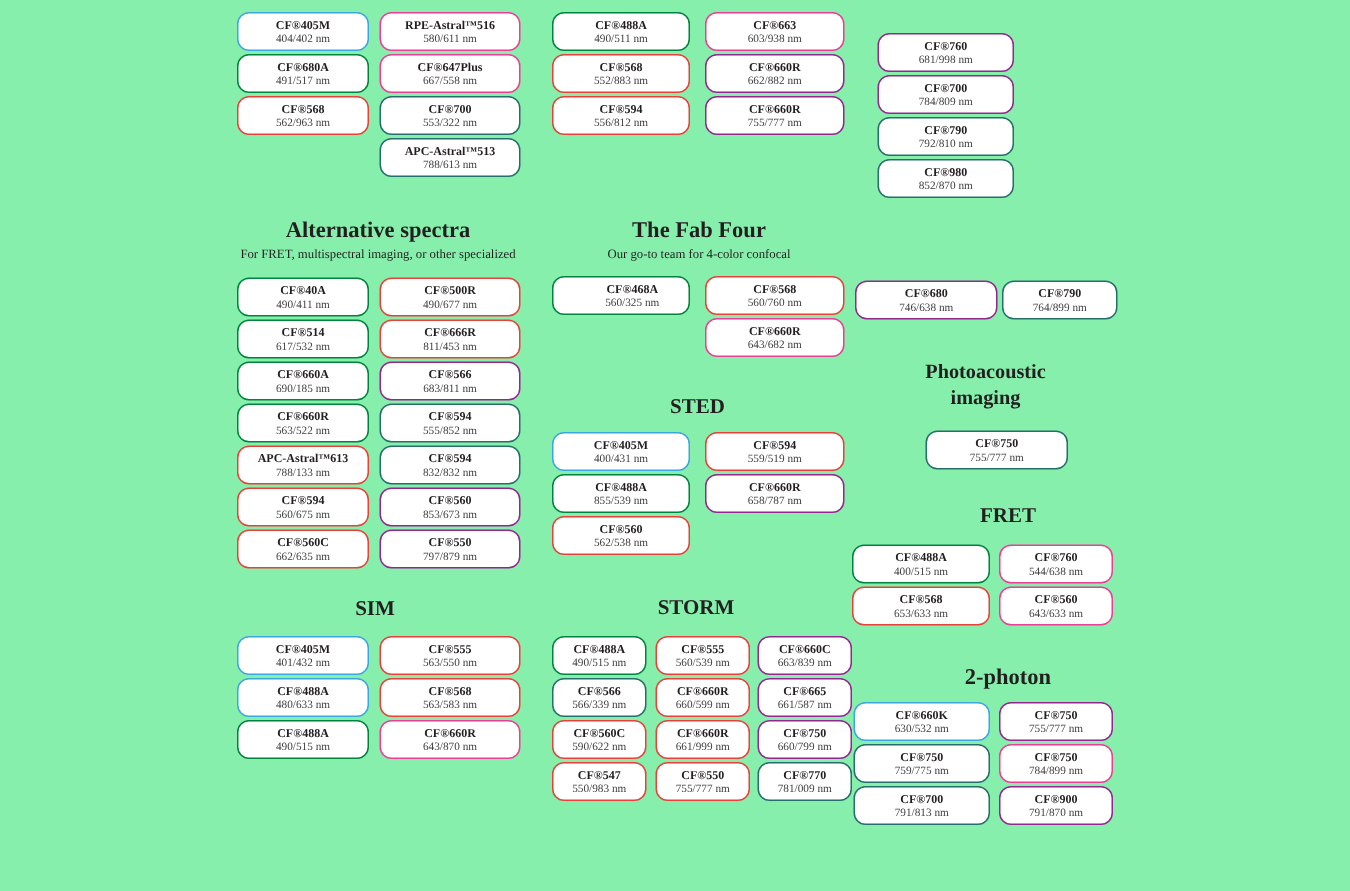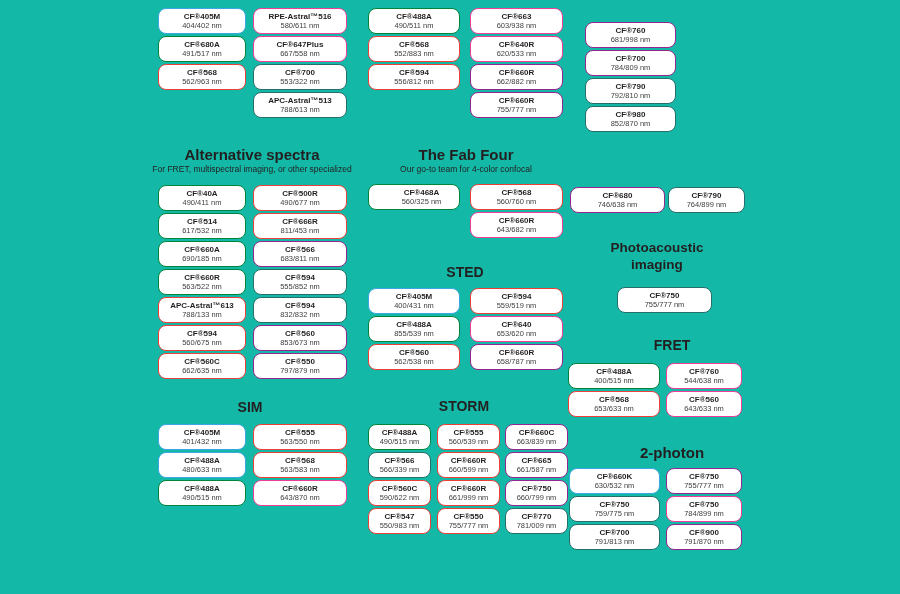--- a/index.html
+++ b/index.html
@@ -1,17 +1,17 @@
 <!DOCTYPE html>
 <html><head>
 <meta charset="utf-8">
 <style>
   * { margin:0; padding:0; box-sizing:border-box; }
   html,body { width:900px; height:594px; background:#ffffff; font-family:"Liberation Sans", sans-serif; }
-  .canvas { position:relative; width:900px; height:594px; background:#14b8a6; overflow:hidden; }
+  .canvas { position:relative; width:900px; height:594px; background:#86efac; overflow:hidden;font-family:Liberation Serif, serif; }
   .col { position:absolute; display:flex; flex-direction:column; gap:2px; }
   .pill {
     height:26px; border:1.7px solid #888; border-radius:8px; background:#fff;
     display:flex; flex-direction:column; align-items:center; justify-content:center;
     line-height:1.2; overflow:hidden;
   }
   .pill-name { font-weight:bold; font-size:8px; color:#231f20; white-space:nowrap; }
   .pill-nm   { font-size:7.5px; color:#414042; white-space:nowrap; }
   .h-title {
     position:absolute; transform:translateX(-50%); font-weight:bold; color:#231f20;
@@ -73,24 +73,20 @@
       <div class="pill" style="border-color: rgb(234, 64, 57);">
         <div class="pill-name">CF®594</div>
         <div class="pill-nm">556/812 nm</div>
       </div>
     </div>
   <div class="col" style="left:470px; top:8px; width:93px">
       <div class="pill" style="border-color: rgb(238, 61, 150);">
         <div class="pill-name">CF®663</div>
         <div class="pill-nm">603/938 nm</div>
       </div>
-      <div class="pill" style="border-color: rgb(238, 61, 150);">
-        <div class="pill-name">CF®640R</div>
-        <div class="pill-nm">620/533 nm</div>
-      </div>
       <div class="pill" style="border-color: rgb(147, 38, 143);">
         <div class="pill-name">CF®660R</div>
         <div class="pill-nm">662/882 nm</div>
       </div>
       <div class="pill" style="border-color: rgb(147, 38, 143);">
         <div class="pill-name">CF®660R</div>
         <div class="pill-nm">755/777 nm</div>
       </div>
     </div>
   <div class="col" style="left:585px; top:22px; width:91px">
@@ -207,24 +203,20 @@
       <div class="pill" style="border-color: rgb(234, 64, 57);">
         <div class="pill-name">CF®560</div>
         <div class="pill-nm">562/538 nm</div>
       </div>
     </div>
   <div class="col" style="left:470px; top:288px; width:93px">
       <div class="pill" style="border-color: rgb(234, 64, 57);">
         <div class="pill-name">CF®594</div>
         <div class="pill-nm">559/519 nm</div>
       </div>
-      <div class="pill" style="border-color: rgb(238, 61, 150);">
-        <div class="pill-name">CF®640</div>
-        <div class="pill-nm">653/620 nm</div>
-      </div>
       <div class="pill" style="border-color: rgb(147, 38, 143);">
         <div class="pill-name">CF®660R</div>
         <div class="pill-nm">658/787 nm</div>
       </div>
     </div>
 
   <div class="h-title small" style="left:250px; top:399px">SIM</div>
   <div class="col" style="left:158px; top:424px; width:88px">
       <div class="pill" style="border-color: rgb(59, 167, 224);">
         <div class="pill-name">CF®405M</div>

